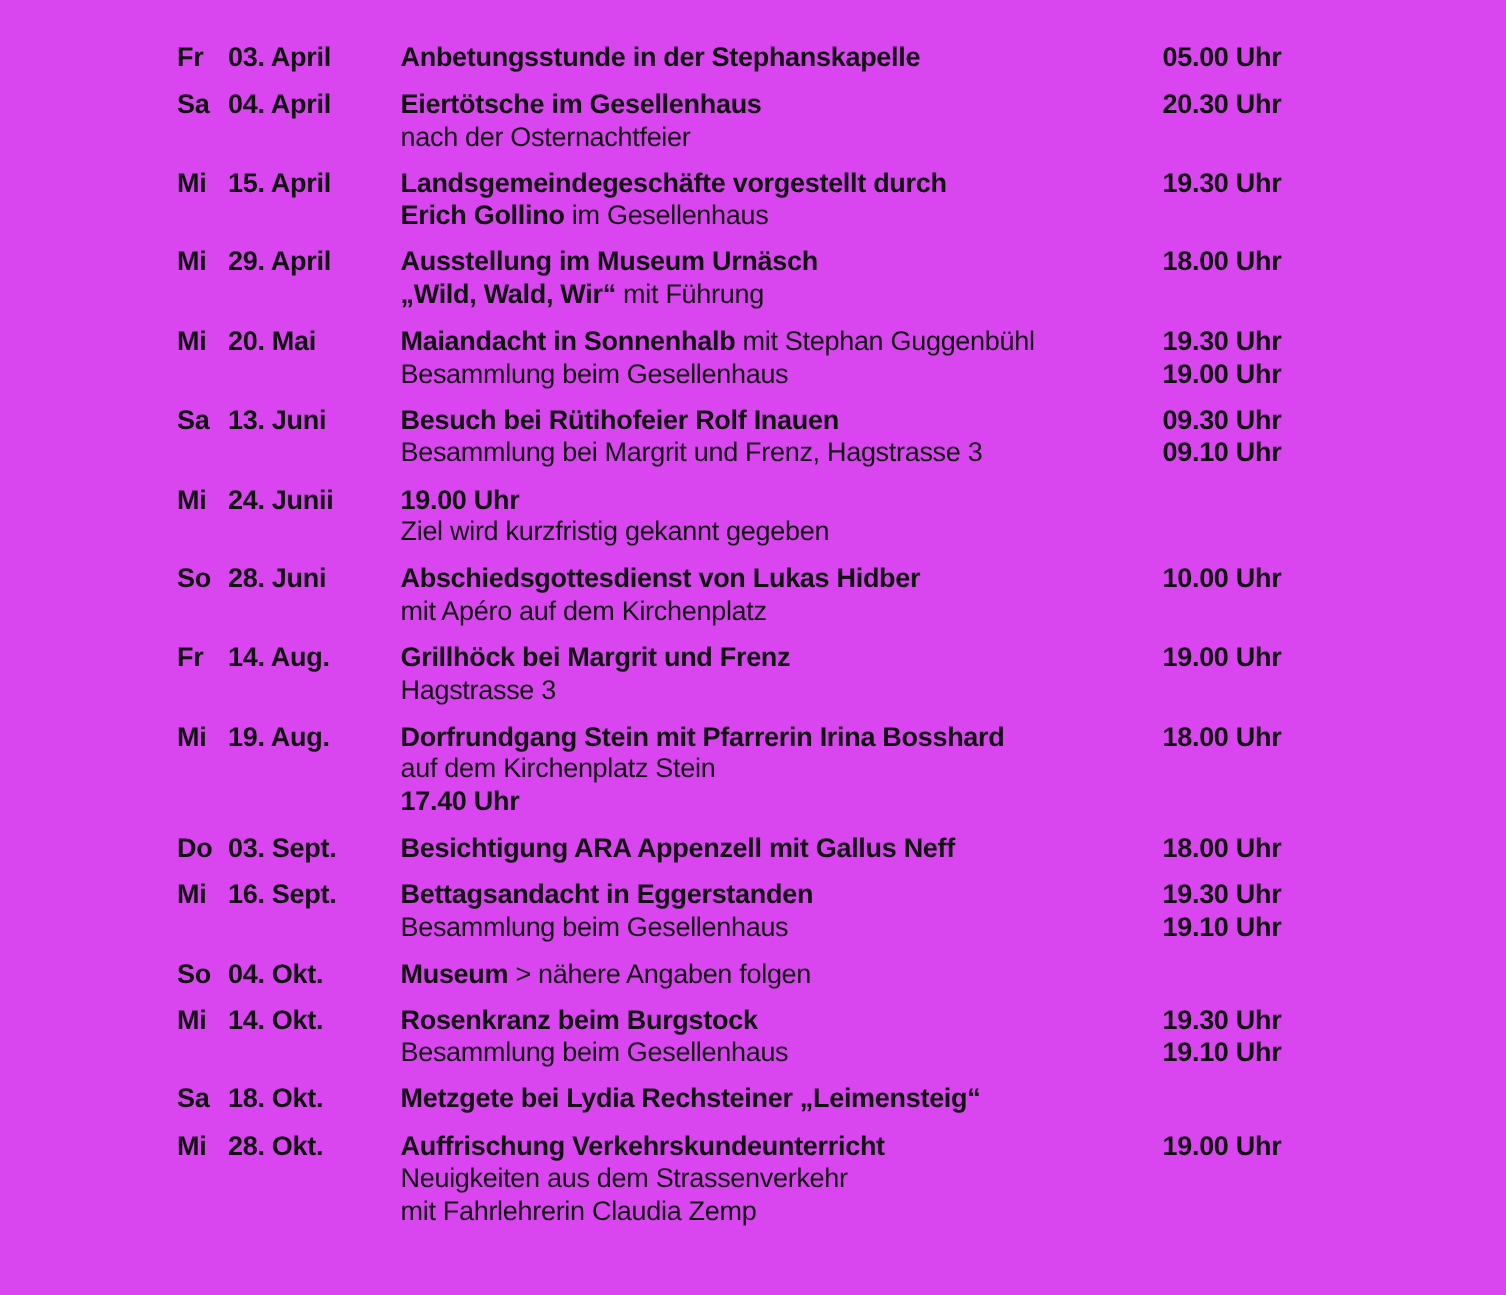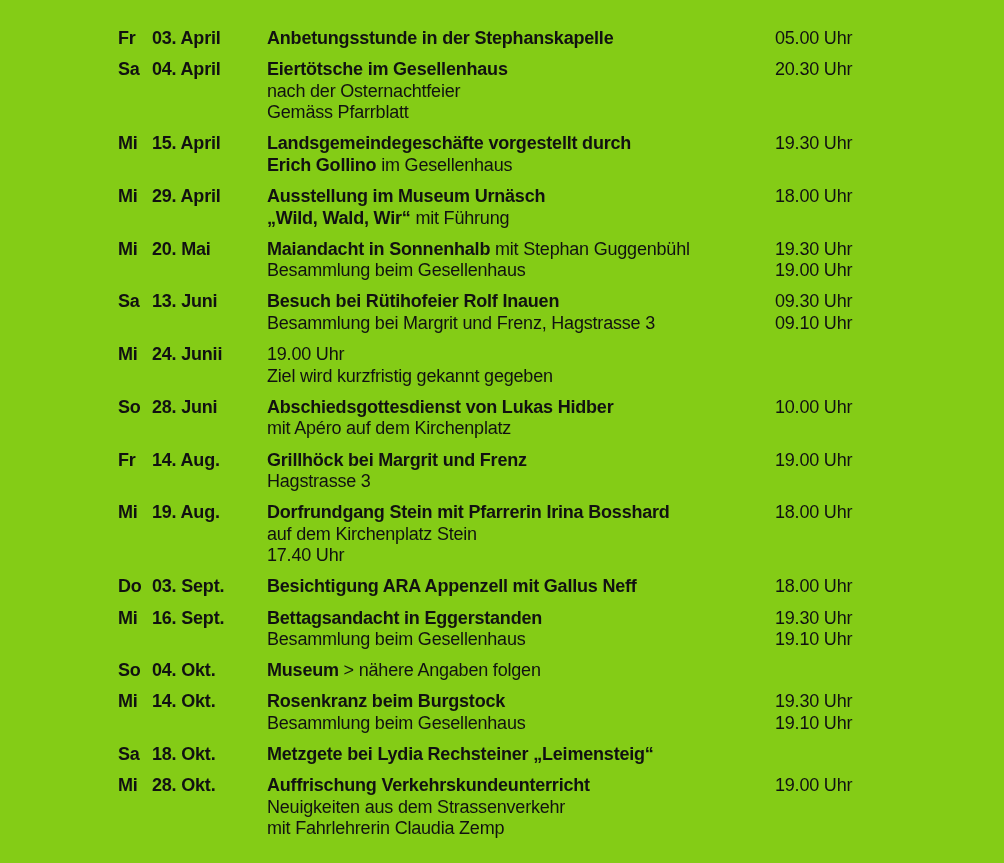--- a/index.html
+++ b/index.html
@@ -12,21 +12,21 @@
     height: 863px;
     overflow: hidden;
     font-family: "Liberation Sans", "DejaVu Sans", sans-serif;
     color: #111111;
   }
   .page {
     box-sizing: border-box;
     width: 1004px;
     height: 863px;
     padding: 28px 30px 0 118px;
-    background: #84cc16;
+    background: #d946ef;
   }
   .event-row {
     display: flex;
     align-items: flex-start;
     margin-bottom: 9.5px;
   }
   .date-cell {
     width: 149px;
     flex-shrink: 0;
     font-weight: bold;
@@ -51,21 +51,21 @@
     flex-shrink: 0;
     font-size: 18px;
     line-height: 21.6px;
     letter-spacing: -0.2px;
     padding-right: 10px;
     box-sizing: border-box;
   }
   .desc .b { font-weight: bold; }
   .desc .n { font-weight: normal; }
   .time {
-    font-weight: normal;
+    font-weight: bold;
     font-size: 18px;
     line-height: 21.6px;
     letter-spacing: -0.2px;
     white-space: nowrap;
   }
 </style>
 </head>
 <body>
 
 <div class="page">
@@ -88,24 +88,20 @@
     </div>
     <div class="lines">
           <div class="line">
             <span class="desc"><span class="b">Eiertötsche im Gesellenhaus</span></span>
             <span class="time">20.30 Uhr</span>
           </div>
           <div class="line">
             <span class="desc"><span class="n">nach der Osternachtfeier</span></span>
             <span class="time"></span>
           </div>
-          <div class="line">
-            <span class="desc"><span class="n">Gemäss Pfarrblatt</span></span>
-            <span class="time"></span>
-          </div>
         </div>
   </div>
 
   <div class="event-row">
     <div class="date-cell">
       <span class="weekday">Mi</span><span class="day">15. April</span>
     </div>
     <div class="lines">
           <div class="line">
             <span class="desc"><span class="b">Landsgemeindegeschäfte vorgestellt durch</span></span>

